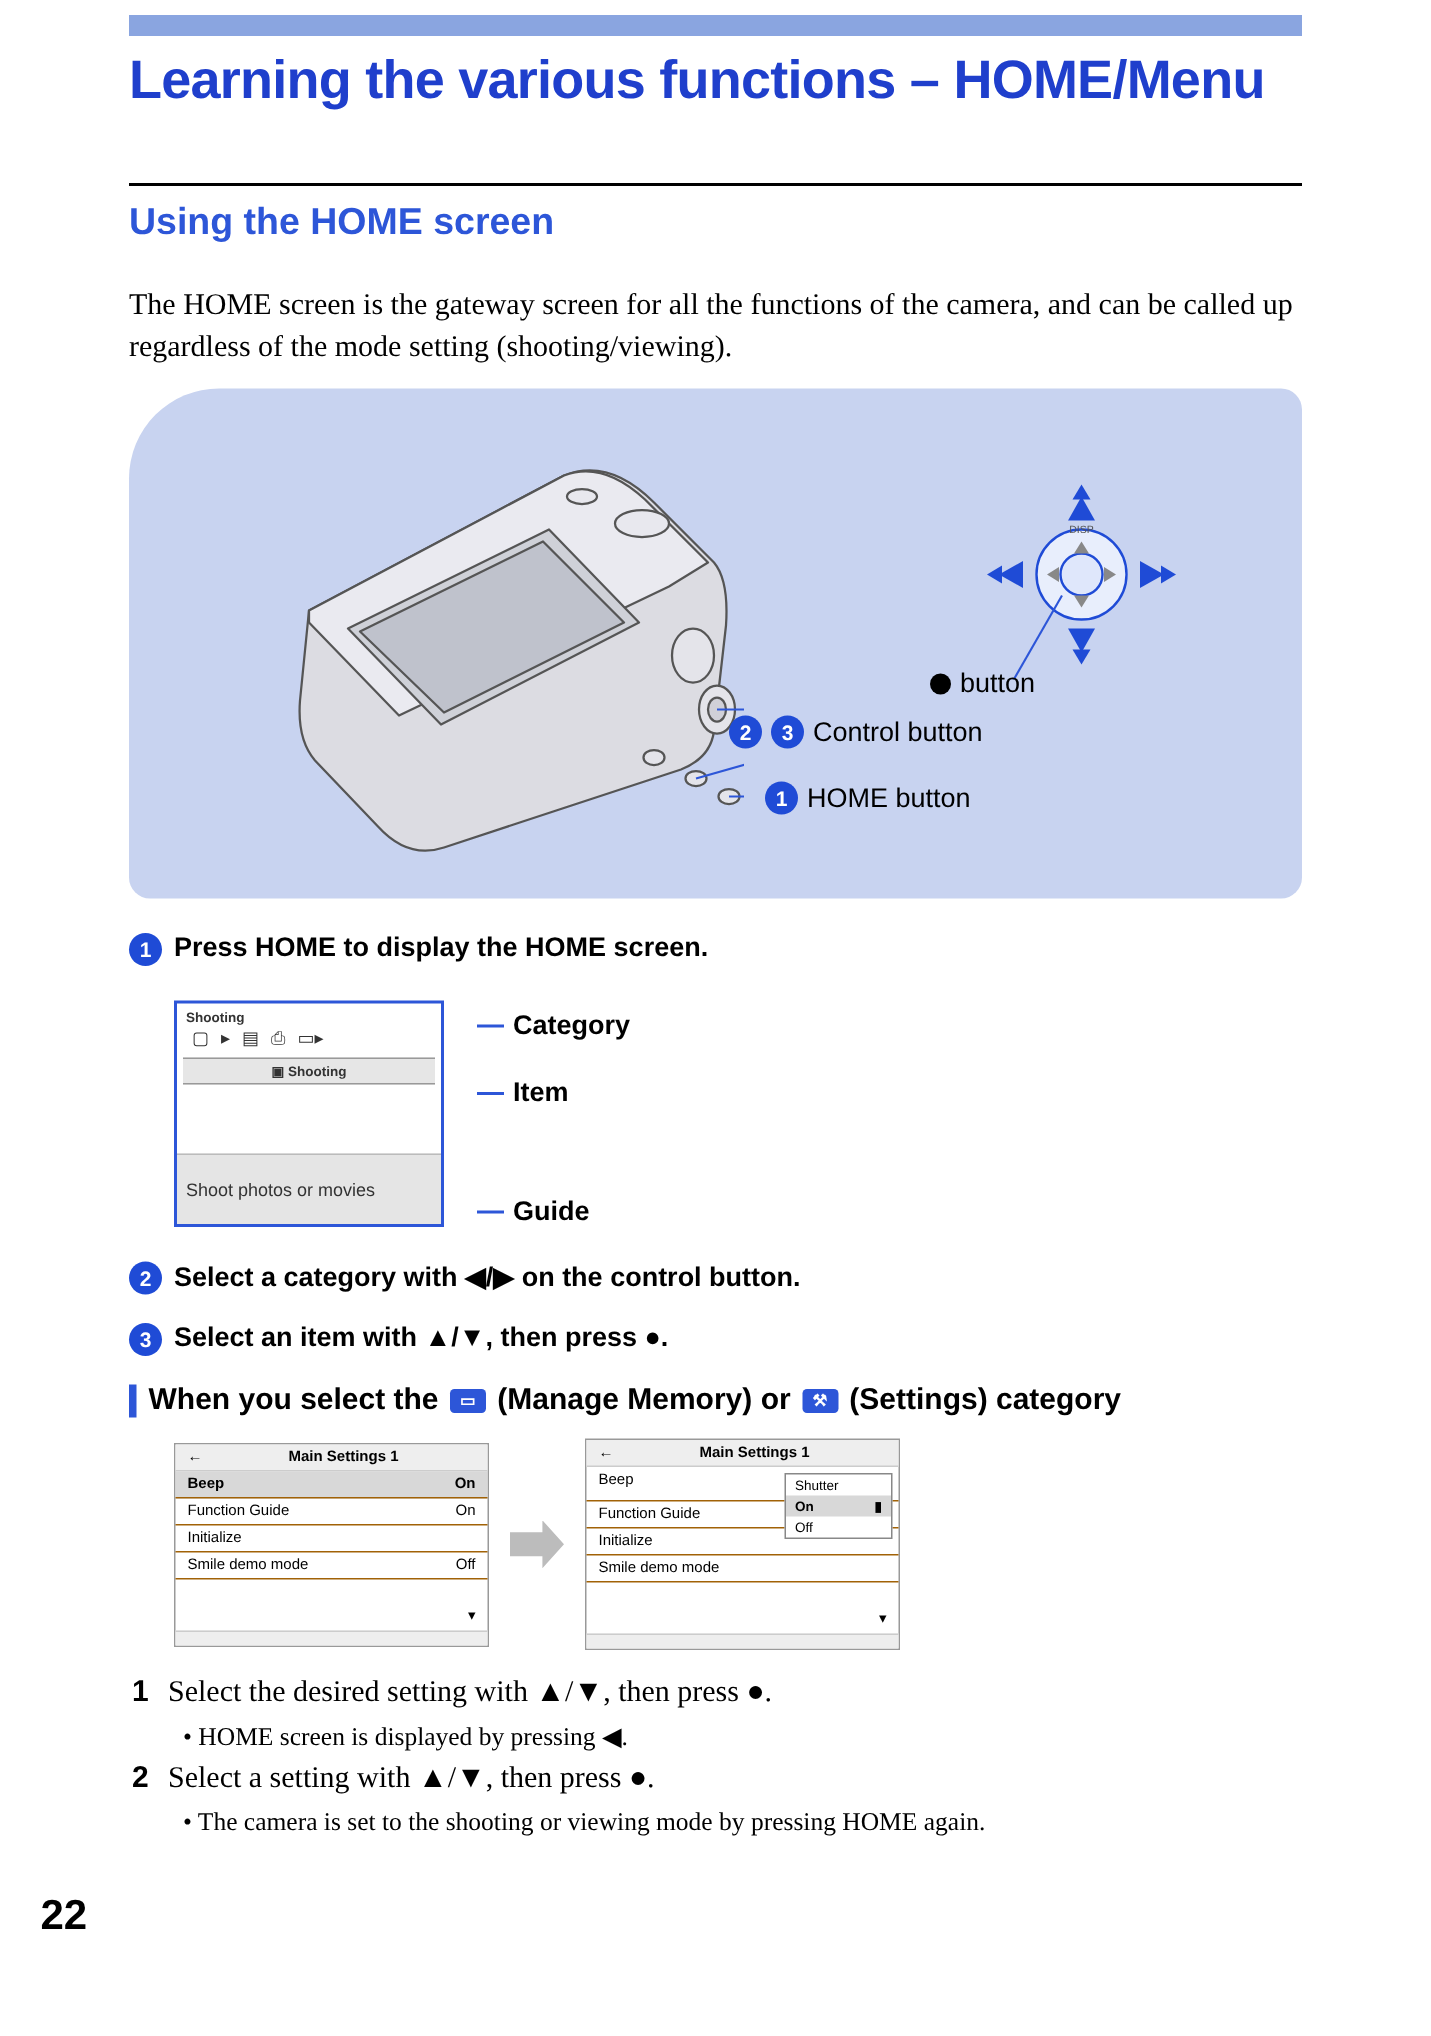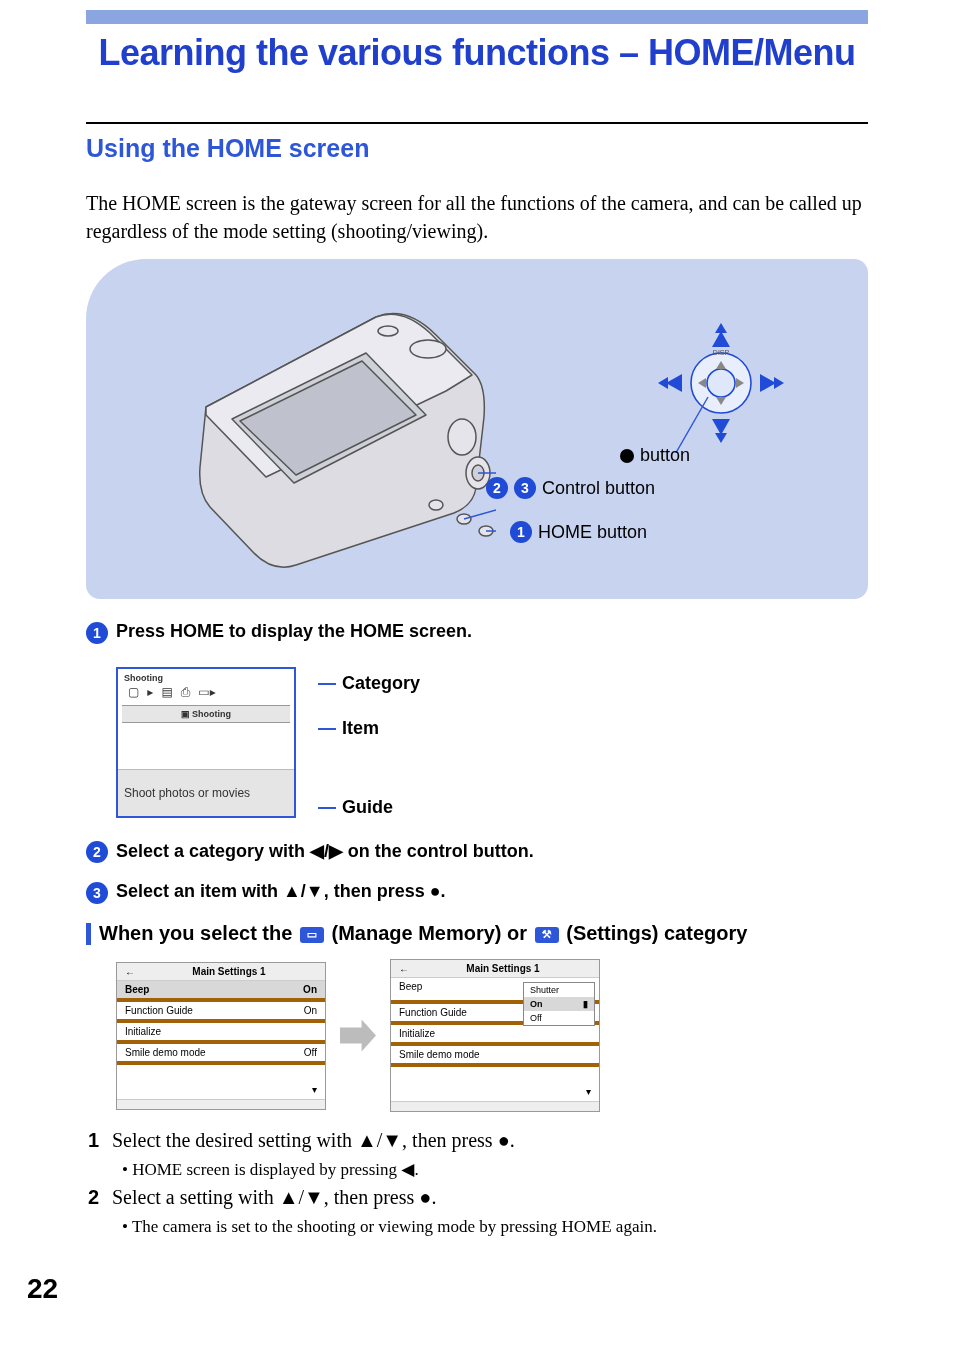--- a/index.html
+++ b/index.html
@@ -16,21 +16,20 @@
     background: #8aa5e0;
     margin: 10px 86px 8px 86px;
   }
   .page-title {
     color: #1f3fcc;
     font-family: Arial, Helvetica, sans-serif;
     font-weight: 900;
     font-size: 36px;
     margin: 6px 86px 48px 86px;
     letter-spacing: -0.5px;
-    text-align: center;
   }
   .content { margin: 0 86px; }
   .rule { border: none; border-top: 2px solid #000; margin-bottom: 10px; }
   .section-heading {
     color: #2d56d8;
     font-family: Arial, Helvetica, sans-serif;
     font-weight: bold;
     font-size: 25px;
     margin-bottom: 26px;
   }
@@ -88,21 +87,21 @@
     width: 24px; height: 16px; font-size: 11px; font-family: Arial, sans-serif;
     vertical-align: middle; margin: 0 2px;
   }
   .settings-row { display: flex; align-items: center; gap: 14px; margin: 6px 0 14px 30px; }
   .settings-panel {
     width: 210px; background: #fff; border: 1px solid #999;
     font-family: Arial, sans-serif; font-size: 10px;
   }
   .settings-header { background: #eee; padding: 3px 8px; font-weight: bold; display: flex; align-items: center; gap: 6px; border-bottom: 1px solid #ccc; }
   .settings-list { padding: 0; }
-  .settings-item { display: flex; justify-content: space-between; padding: 3px 8px; border-bottom: 4px solid #a16207; }
+  .settings-item { display: flex; justify-content: space-between; padding: 3px 8px; border-bottom: 1px solid #a16207; }
   .settings-item.sel { background: #d8d8d8; font-weight: bold; }
   .settings-footer { height: 34px; position: relative; }
   .settings-footer .dn { position: absolute; right: 8px; bottom: 4px; font-size: 10px; }
   .settings-bottom-bar { height: 10px; background: #eee; border-top: 1px solid #ccc; }
   .popup {
     position: absolute; right: 4px; top: 22px; width: 72px;
     background: #fff; border: 1px solid #888; font-size: 9px;
   }
   .popup div { padding: 2px 6px; display: flex; justify-content: space-between; }
   .popup .psel { background: #d8d8d8; font-weight: bold; }

